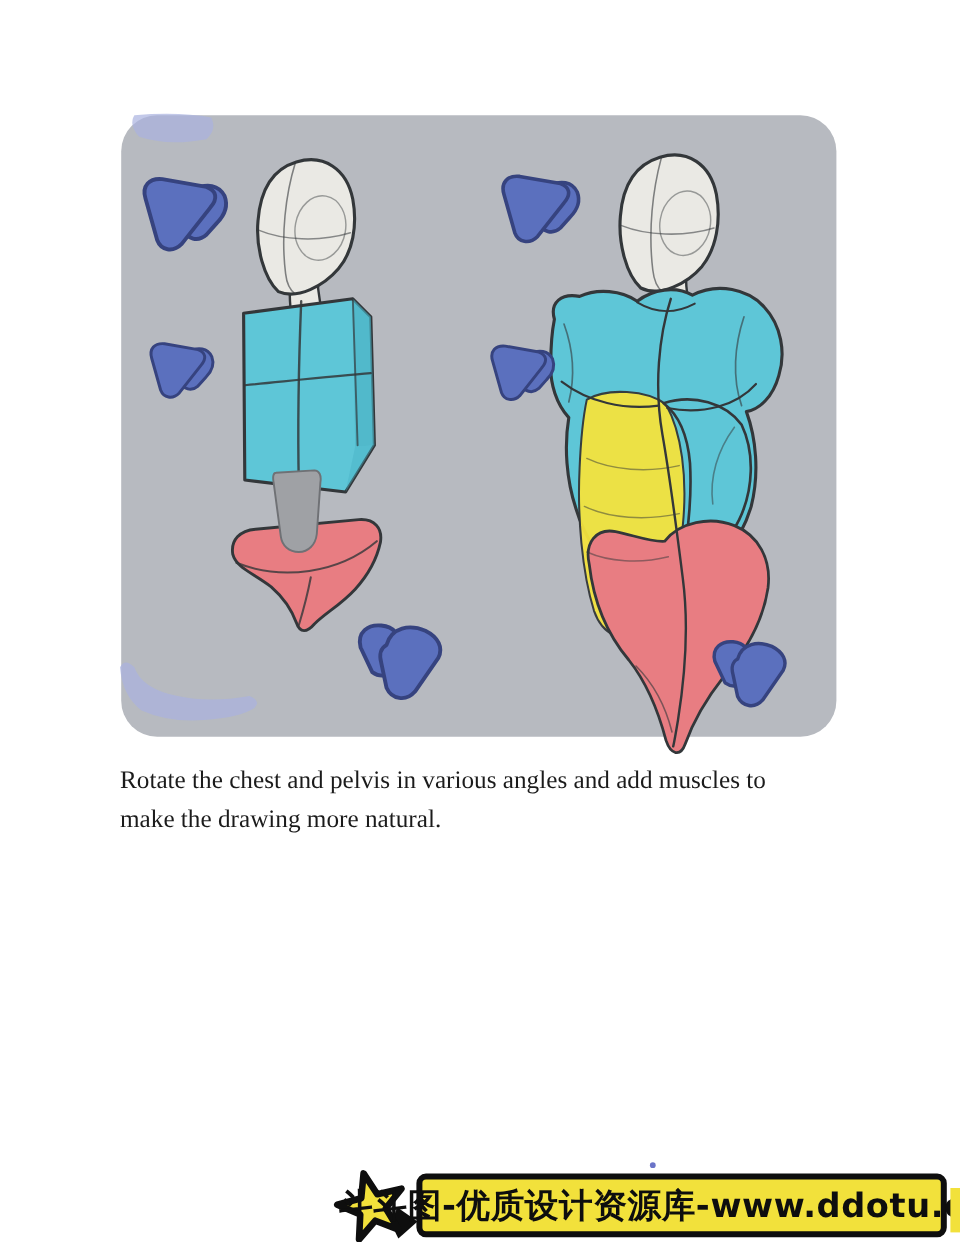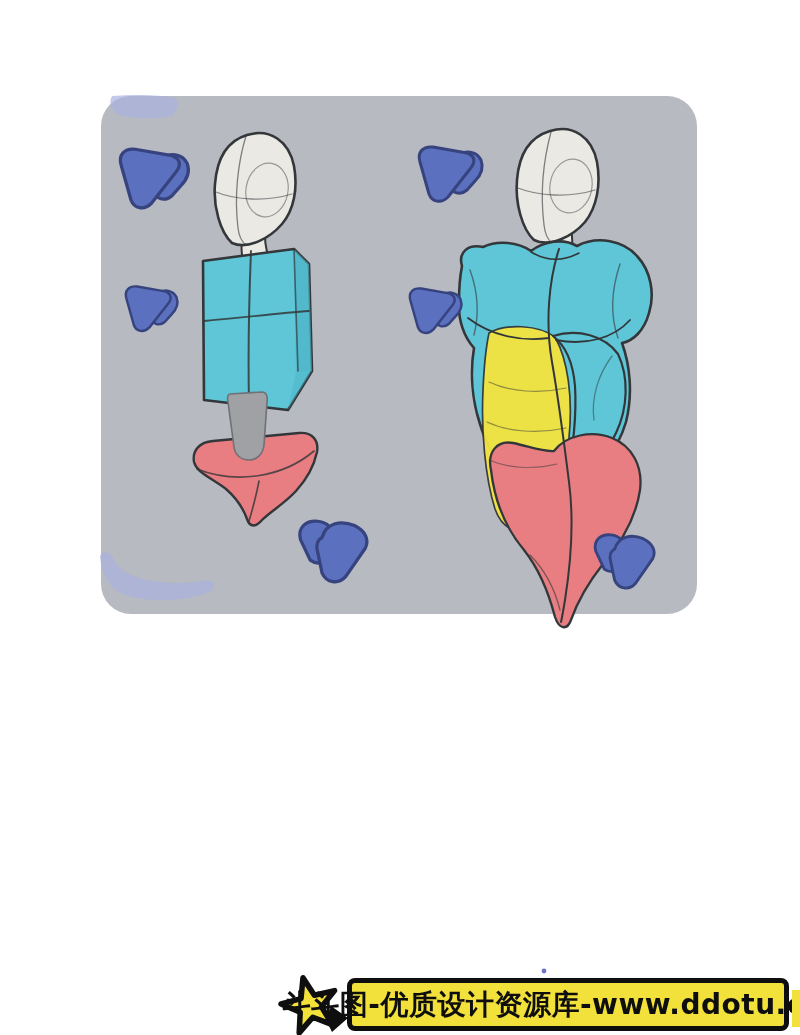--- a/index.html
+++ b/index.html
@@ -122,19 +122,23 @@
     <use href="#arrow-b" transform="translate(590,532) scale(0.95)"></use>
 
     <circle cx="544" cy="971" r="2.4" fill="#6b74c8"></circle>
 
     <path class="f-black" d="M331,1006 L348,1018 L332,1032 L326,1020 Z"></path>
     <g transform="translate(310,1006) rotate(-14)">
       <path class="f-banner s-black rl" stroke-width="5.5" d="M0,-29 L6.9,-9.4 L27.6,-9 L11,3.6 L17,23.5 L0,11.6 L-17,23.5 L-11,3.6 L-27.6,-9 L-6.9,-9.4 Z"></path>
     </g>
   </svg>
 
+  <div class="caption">
+    <span class="cap-line">Rotate the chest and pelvis in various angles and add muscles to</span>
+    <span class="cap-line">make the drawing more natural.</span>
+  </div>
 
   <div class="banner">
     <span>斗斗图-优质设计资源库-www.ddotu.com</span>
   </div>
   <div class="banner-sliver"></div>
 
 </div>
 
 </body></html>

